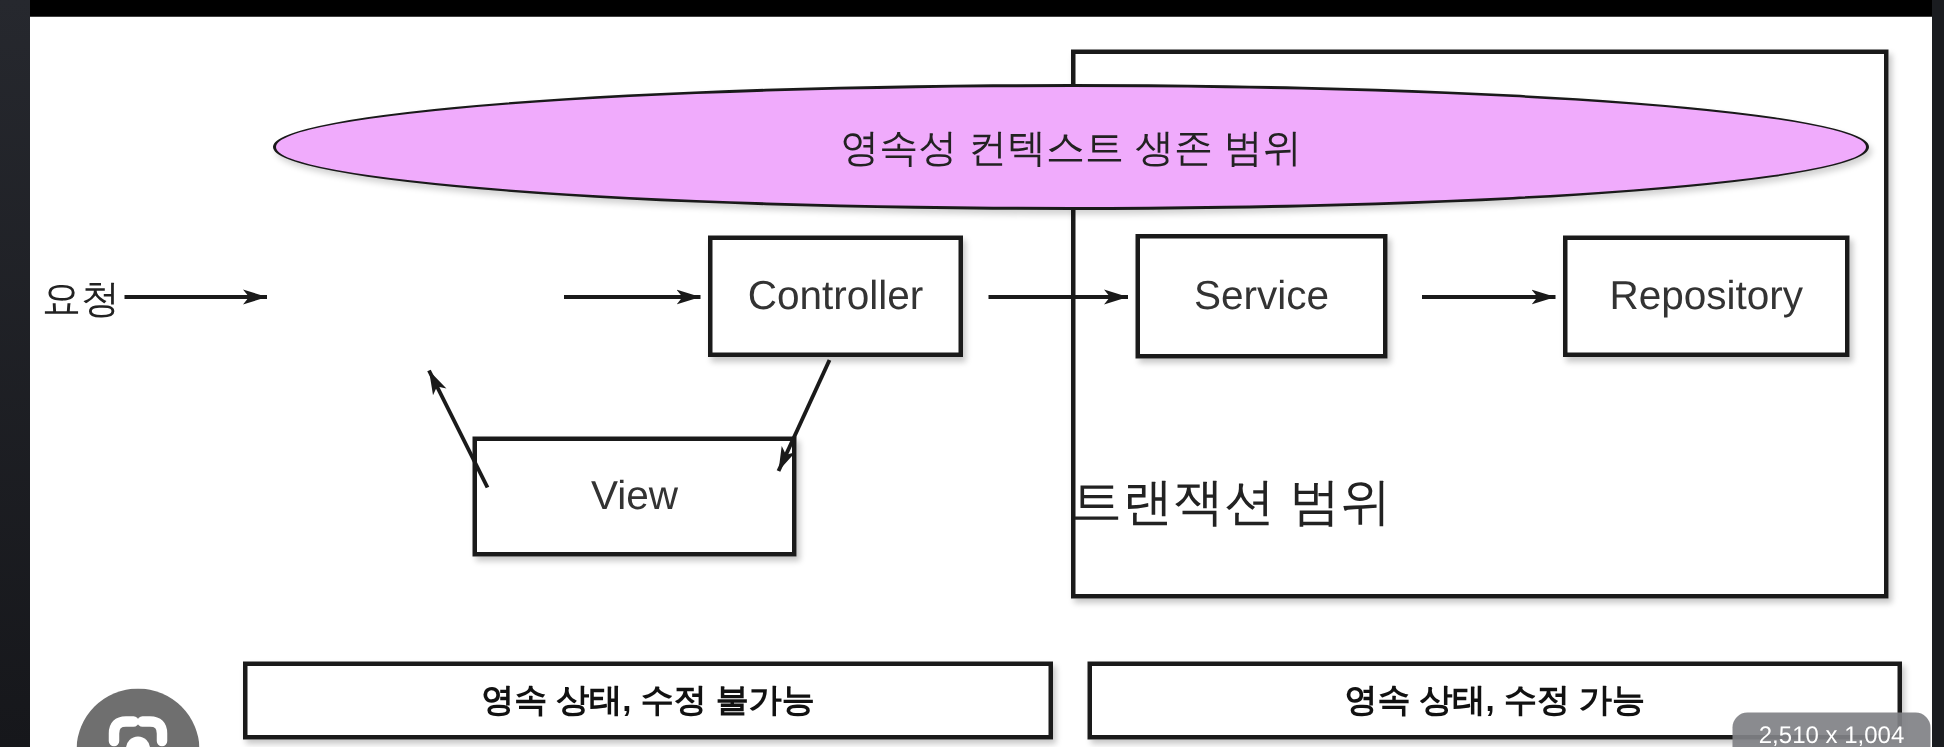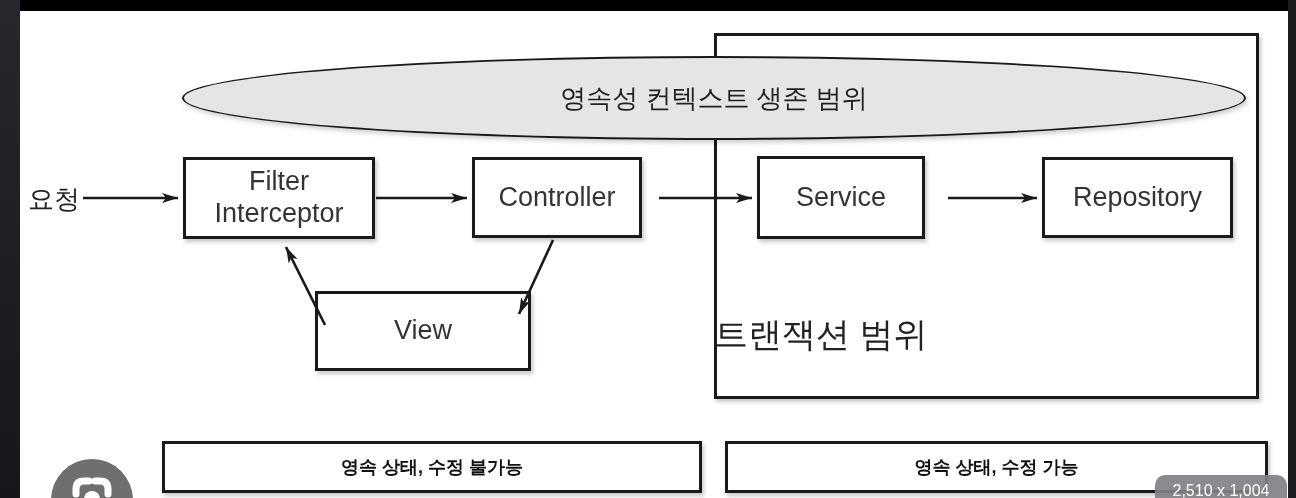--- a/index.html
+++ b/index.html
@@ -29,21 +29,21 @@
     border: 3px solid #1a1a1a; background: #fff;
     box-shadow: 2px 3px 4px rgba(0,0,0,0.22);
   }
   .txn-label {
     position: absolute; left: 694px; top: 301px; width: 545px;
     text-align: left; font-size: 34px; color: #222; z-index: 2;
   }
   .ellipse {
     position: absolute; left: 162px; top: 45px; width: 1064px; height: 84px;
     border: 2.5px solid #1a1a1a; border-radius: 50% / 50%;
-    background: #e5e5e5; display: flex; align-items: center; justify-content: center;
+    background: #f0abfc; display: flex; align-items: center; justify-content: center;
     z-index: 2; box-shadow: 2px 3px 4px rgba(0,0,0,0.18);
   }
   .ellipse-label { font-size: 26px; color: #222; }
   .dbox {
     position: absolute; border: 3px solid #1a1a1a; background: #fff;
     display: flex; flex-direction: column; align-items: center; justify-content: center;
     font-size: 27px; color: #333; line-height: 1.18; z-index: 3;
     box-shadow: 2px 3px 4px rgba(0,0,0,0.22); text-align: center;
   }
   .box-filter     { left: 163px; top: 146px; width: 192px; height: 82px; }
@@ -53,21 +53,21 @@
   .box-view       { left: 295px; top: 280px; width: 216px; height: 80px; }
   .request-label {
     position: absolute; left: 8px; top: 171px; width: 60px;
     text-align: left; font-size: 26px; color: #222; z-index: 3;
   }
   .arrows { position: absolute; left: 0; top: 0; width: 1268px; height: 487px; z-index: 4; }
   .legend-box {
     position: absolute; top: 430px; height: 52px;
     border: 3px solid #1a1a1a; background: #fff;
     display: flex; align-items: center; justify-content: center;
-    font-size: 18px; font-weight: bold; color: #111; z-index: 3;
+    font-size: 22px; font-weight: bold; color: #111; z-index: 3;
     box-shadow: 2px 3px 4px rgba(0,0,0,0.22);
   }
   .legend-left  { left: 142px; width: 540px; }
   .legend-right { left: 695px; width: 543px; margin-left: 10px; }
   .lens-btn {
     position: absolute; left: 31px; top: 448px; width: 82px; height: 82px;
     z-index: 6; cursor: pointer;
   }
   .dim-badge {
     position: absolute; left: 1135px; top: 464px; width: 132px; height: 40px;
@@ -88,24 +88,20 @@
 
     <div class="txn-rect"></div>
     <div class="txn-label">트랜잭션 범위</div>
 
     <div class="ellipse">
       <span class="ellipse-label">영속성 컨텍스트 생존 범위</span>
     </div>
 
     <div class="request-label">요청</div>
 
-    <div class="dbox box-filter">
-      <span>Filter</span>
-      <span>Interceptor</span>
-    </div>
     <div class="dbox box-controller">
       <span>Controller</span>
     </div>
     <div class="dbox box-service">
       <span>Service</span>
     </div>
     <div class="dbox box-repository">
       <span>Repository</span>
     </div>
     <div class="dbox box-view">

